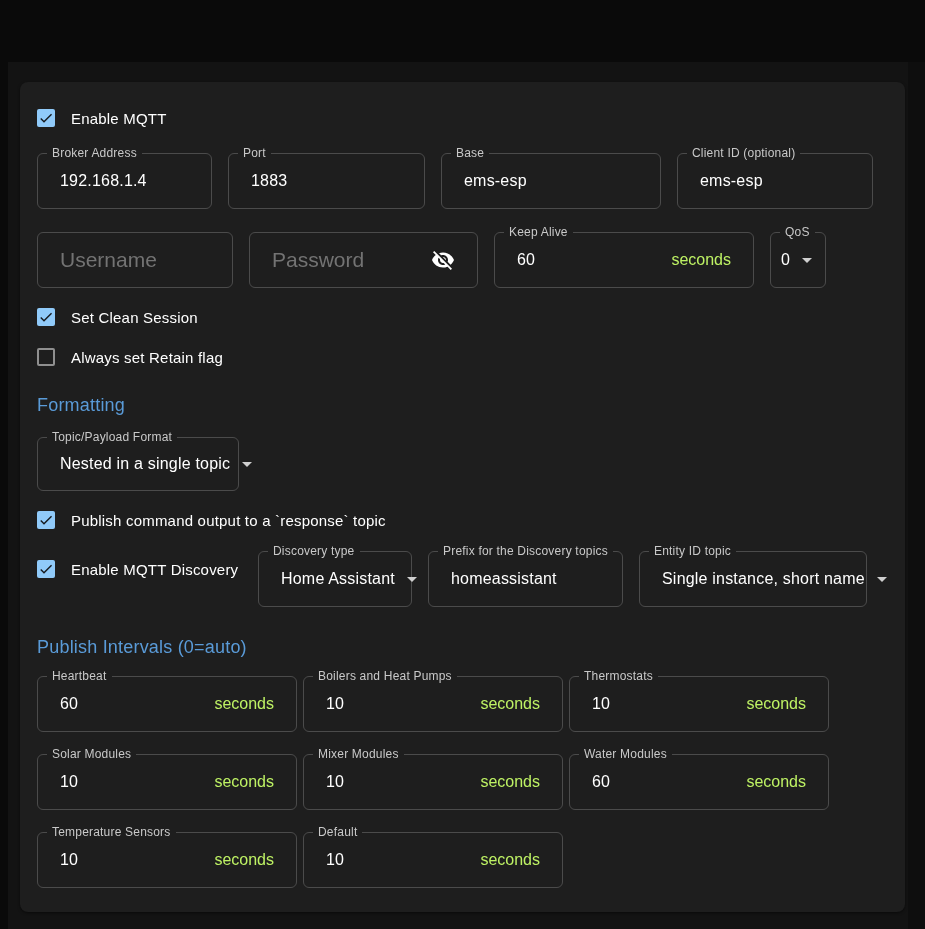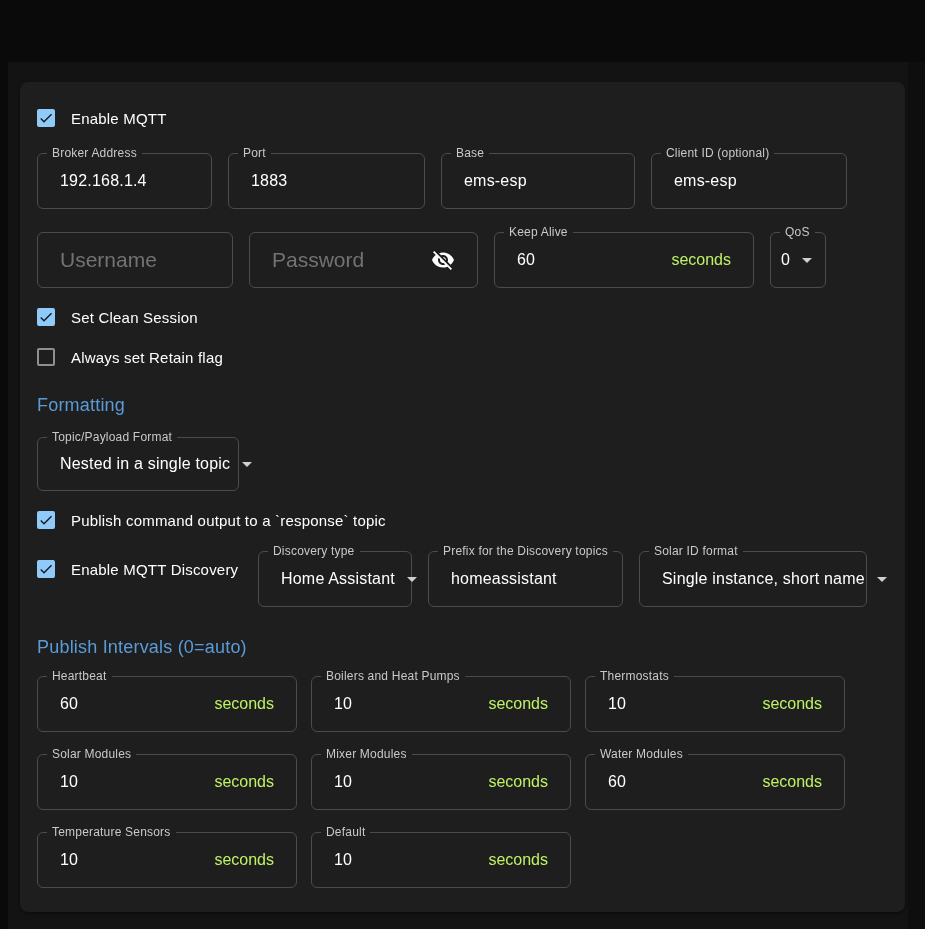--- a/index.html
+++ b/index.html
@@ -29,21 +29,21 @@
   .field .suffix { margin-left:auto; color:#bef264; font-size:16px; }
   .field .eye { margin-left:auto; width:24px; height:24px; cursor:pointer; }
   .select { cursor:pointer; }
   .dd-arrow { width:0; height:0; border-left:5px solid transparent; border-right:5px solid transparent; border-top:5px solid #cfcfcf; margin-left:12px; }
   
   .section-h { color:#5a9bd8; font-size:18px; font-weight:400; letter-spacing:.2px; height:22px; }
   
   .disc-row { display:flex; align-items:flex-start; }
   .disc-row .cb-row { width:221px; flex:0 0 221px; margin-top:8px; }
   
-  .grid-row { display:flex; gap:14px; margin-bottom:22px; }
+  .grid-row { display:flex; gap:6px; margin-bottom:22px; }
   .grid-row .field { width:260px; }
   
   .mt25{margin-top:25px}.mt23{margin-top:23px}.mt19{margin-top:19px}
   .mt28{margin-top:28px}.mt20{margin-top:20px}.mt21{margin-top:21px}
   .mt30{margin-top:30px}.mt17{margin-top:17px}
 </style>
 </head>
 <body>
 
 <div class="frame">
@@ -63,21 +63,21 @@
 
       <div class="row mt25">
         <div class="field" style="width:175px">
           <span class="field-label">Broker Address</span>
           <span class="field-value">192.168.1.4</span>
         </div>
         <div class="field" style="width:197px">
           <span class="field-label">Port</span>
           <span class="field-value">1883</span>
         </div>
-        <div class="field" style="width:194px">
+        <div class="field" style="width:220px">
           <span class="field-label">Base</span>
           <span class="field-value">ems-esp</span>
         </div>
         <div class="field" style="width:196px">
           <span class="field-label">Client ID (optional)</span>
           <span class="field-value">ems-esp</span>
         </div>
       </div>
 
       <div class="row mt23">
@@ -150,21 +150,21 @@
           <div class="field select" style="width:154px">
             <span class="field-label">Discovery type</span>
             <span class="field-value">Home Assistant</span>
             <span class="dd-arrow"></span>
           </div>
           <div class="field" style="width:195px">
             <span class="field-label">Prefix for the Discovery topics</span>
             <span class="field-value">homeassistant</span>
           </div>
           <div class="field select" style="width:228px">
-            <span class="field-label">Solar ID format</span>
+            <span class="field-label">Entity ID topic</span>
             <span class="field-value">Single instance, short name</span>
             <span class="dd-arrow"></span>
           </div>
         </div>
       </div>
 
       <div class="section-h mt30">Publish Intervals (0=auto)</div>
 
       <div class="grid-row mt17">
         <div class="field">

